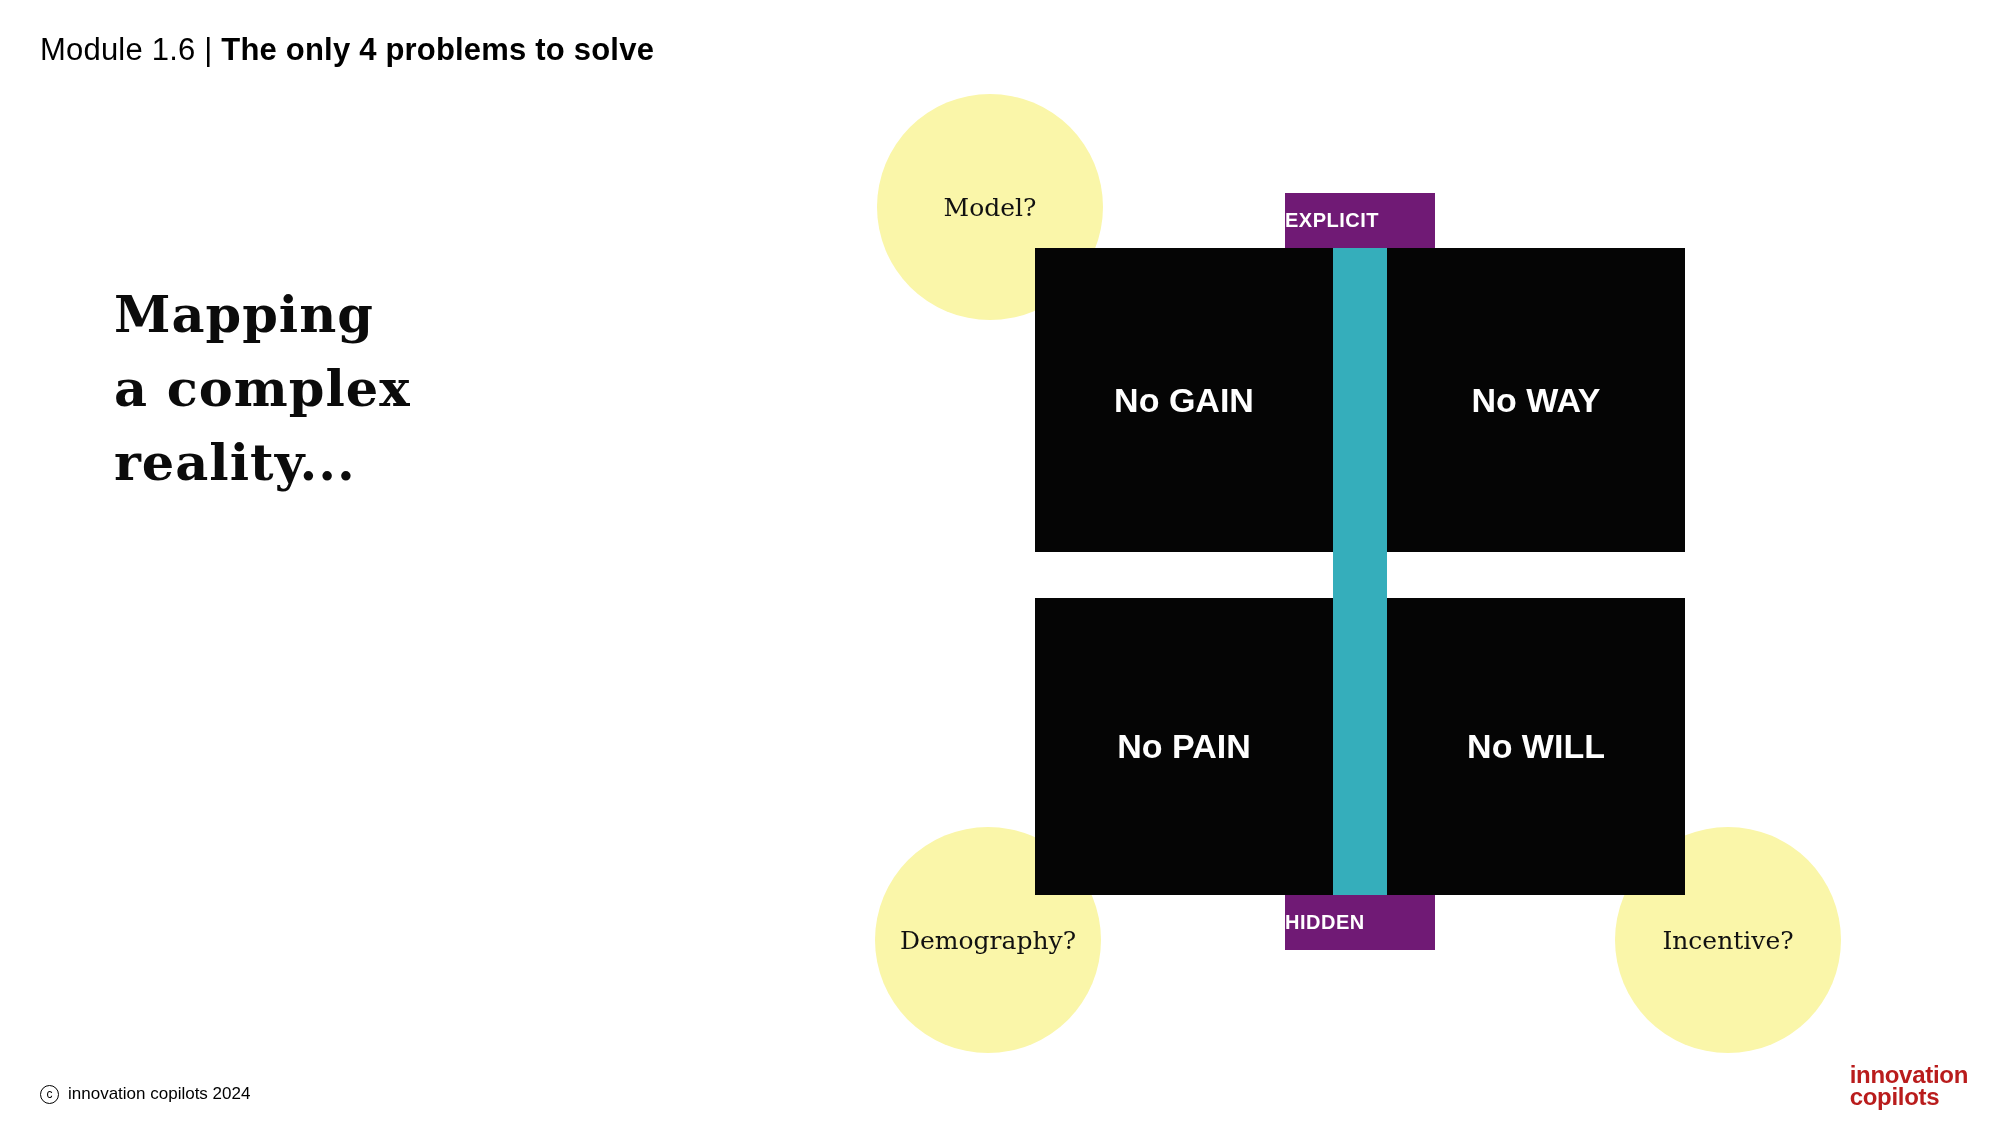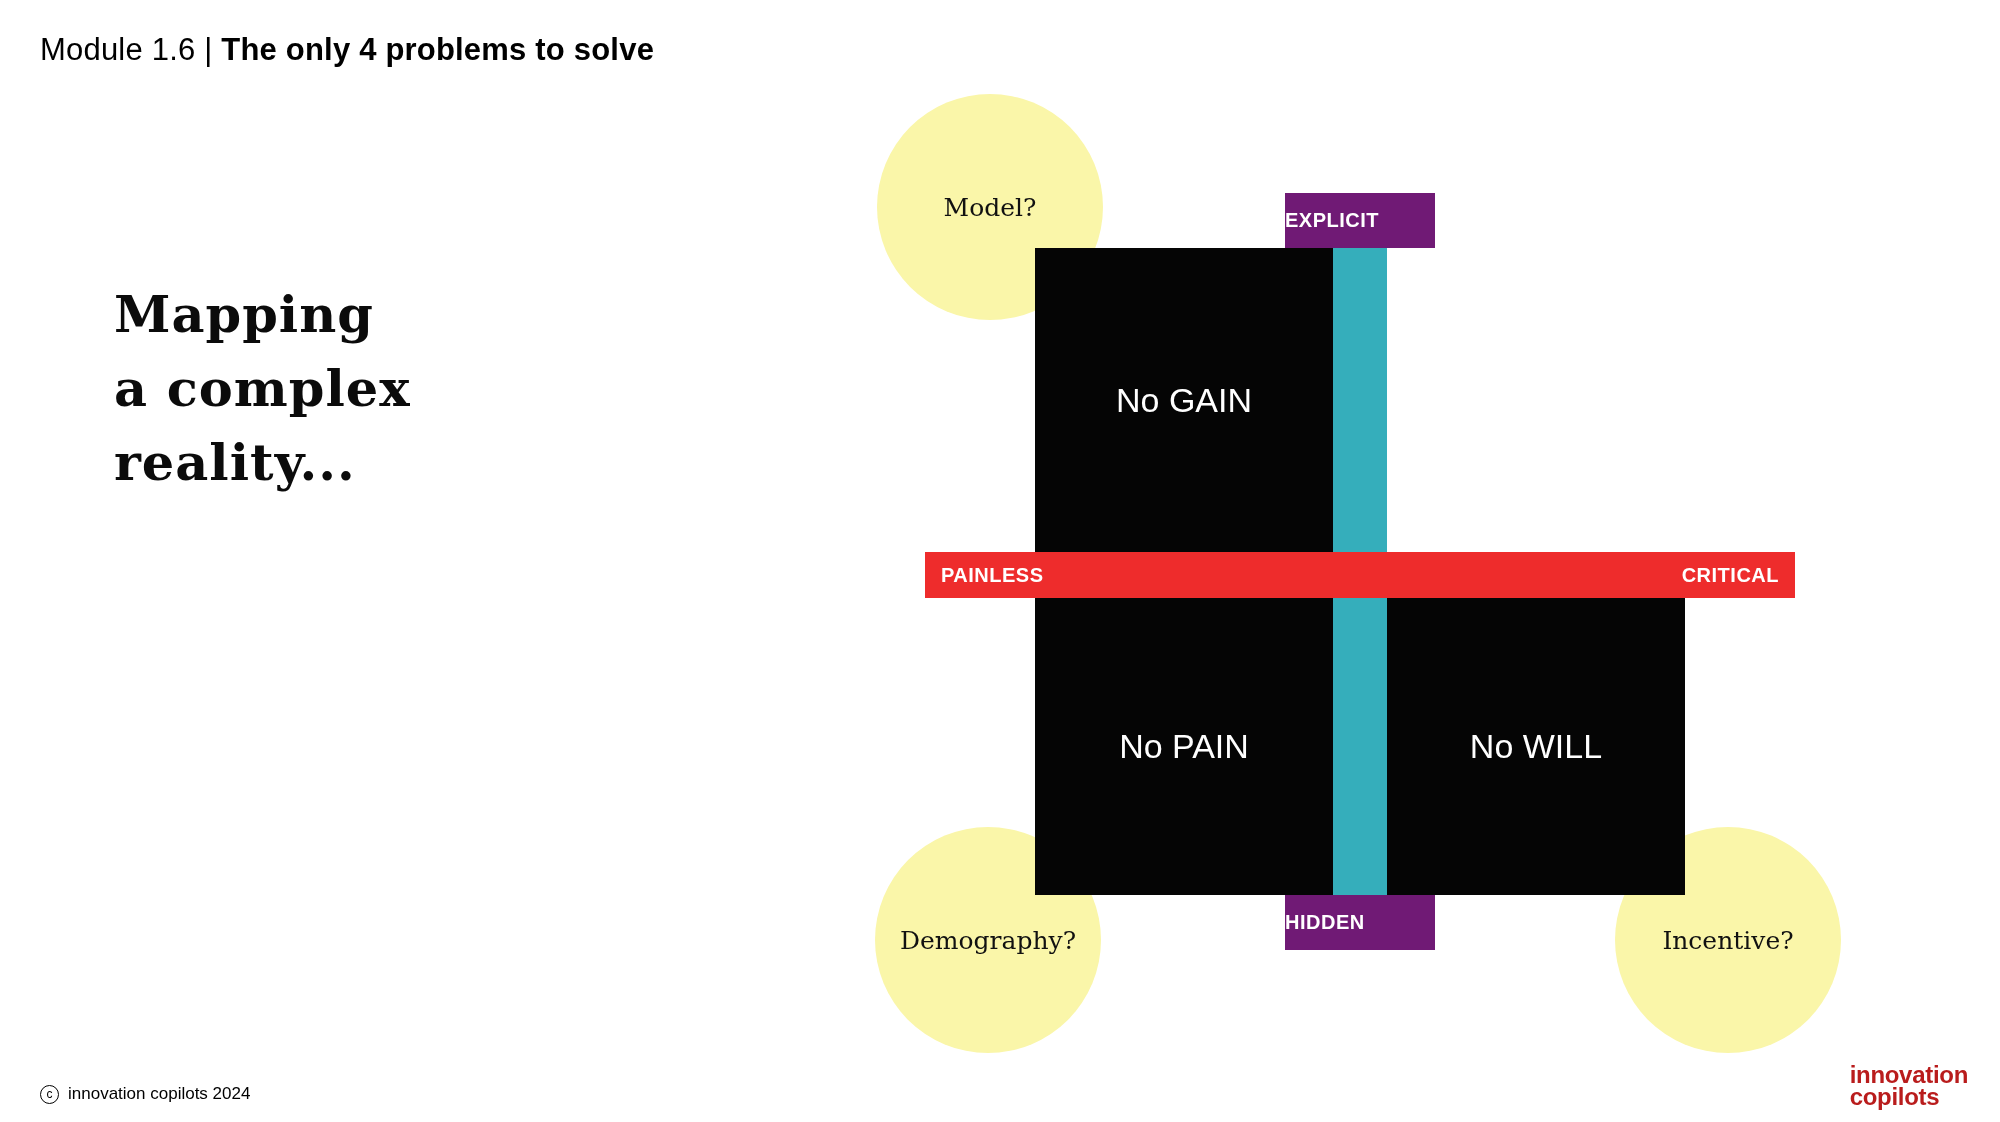--- a/index.html
+++ b/index.html
@@ -53,21 +53,21 @@
   .bubble.tr { left:1622px; top:94px;  }
   .bubble.bl { left:875px;  top:827px; }
   .bubble.br { left:1615px; top:827px; }
 
   .quad {
     position:absolute;
     background:#050505;
     color:#ffffff;
     display:flex; align-items:center; justify-content:center;
     font-size:34px;
-    font-weight:400;
+    font-weight:700;
     z-index:2;
   }
   .quad.tl { left:1035px; top:248px; width:298px; height:304px; }
   .quad.tr { left:1387px; top:248px; width:298px; height:304px; }
   .quad.bl { left:1035px; top:598px; width:298px; height:297px; }
   .quad.br { left:1387px; top:598px; width:298px; height:297px; }
 
   .v-bar {
     position:absolute;
     left:1333px; top:193px;
@@ -153,40 +153,39 @@
   <div class="bubble bl">
     <span>Demography?</span>
   </div>
   <div class="bubble br">
     <span>Incentive?</span>
   </div>
 
   <div class="quad tl">
     <span>No GAIN</span>
   </div>
+  <div class="quad tr">
+    <span>No WAY</span>
+  </div>
   <div class="quad bl">
     <span>No PAIN</span>
   </div>
   <div class="quad br">
     <span>No WILL</span>
   </div>
 
   <div class="v-bar"></div>
 
   <div class="axis-tab top">
     <span>EXPLICIT</span>
   </div>
   <div class="axis-tab bottom">
     <span>HIDDEN</span>
   </div>
 
-  <div class="h-bar">
-    <span>PAINLESS</span>
-    <span>CRITICAL</span>
-  </div>
 
 </div>
 
 <div class="copyright">
   <span class="c-icon">c</span>
   <span>innovation copilots 2024</span>
 </div>
 
 <div class="logo">
   <div>innovation</div>

